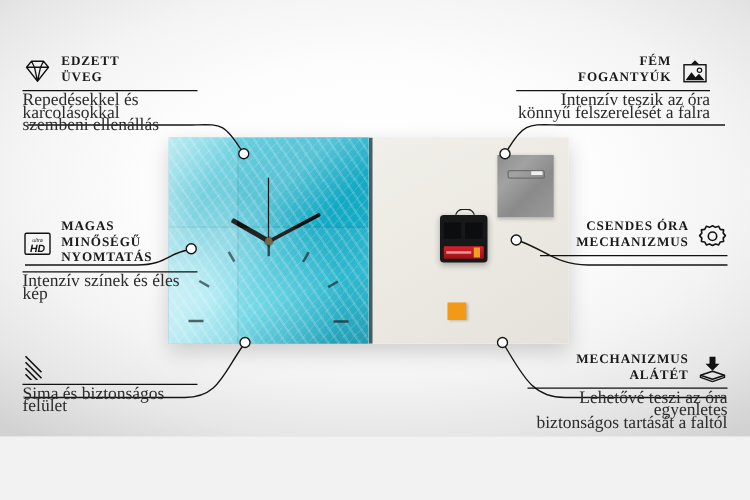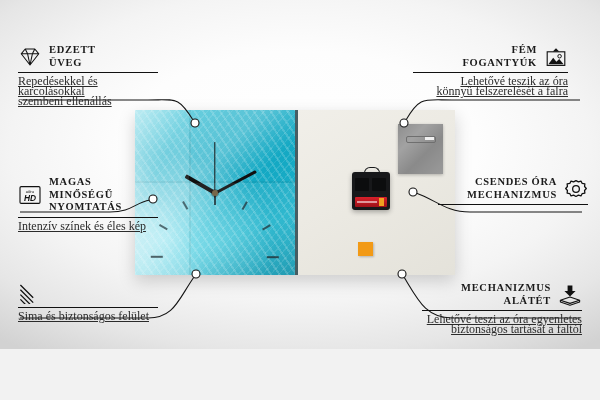--- a/index.html
+++ b/index.html
@@ -72,21 +72,21 @@
   .batt::after{content:"";position:absolute;right:3px;top:1px;width:5px;height:8px;background:#f0a020;}
   .batt i{position:absolute;left:2px;top:4px;width:20px;height:2px;background:rgba(255,255,255,.55);}
   .foam{position:absolute;left:63px;top:132px;width:15px;height:14px;background:#f29a16;
         box-shadow:1px 1px 2px rgba(0,0,0,.22);}
   
   .callout{position:absolute;}
   .co-head{display:flex;align-items:center;gap:7px;}
   .co-title{font-size:10.5px;letter-spacing:.7px;line-height:12.5px;color:#1a1a1a;
             font-family:"Liberation Serif", serif;font-weight:700;white-space:pre-line;}
   .co-rule{height:1.1px;background:#111;margin:3px 0 3px;}
-  .co-desc{font-size:12px;line-height:10px;color:#2b2b2b;white-space:pre-line;text-decoration:underline;}
+  .co-desc{font-size:14px;line-height:10px;color:#2b2b2b;white-space:pre-line;}
   .left .co-head{justify-content:flex-start;}
   .left .co-title{text-align:left;}
   .left .co-desc{text-align:left;}
   .right .co-head{justify-content:flex-end;}
   .right .co-title{text-align:right;}
   .right .co-desc{text-align:right;}
   .ico{width:24px;height:22px;flex:0 0 24px;color:#111;font-style:italic;}
   .ico svg{display:block;width:100%;height:100%;}
   svg.lead{position:absolute;left:0;top:0;width:600px;height:400px;pointer-events:none;}
   .lead path{fill:none;stroke:#141414;stroke-width:1.1;}
@@ -217,25 +217,25 @@
       <span class="ico">
         <svg viewBox="0 0 30 26">
           <path d="M15 2 L11 6 H19 Z" fill="#111"></path>
           <rect x="4" y="6.5" width="22" height="17" fill="none" stroke="#111" stroke-width="1.4"></rect>
           <circle cx="19.5" cy="12" r="2.2" fill="none" stroke="#111" stroke-width="1.2"></circle>
           <path d="M5.5 22 L11.5 14 L15.5 19 L19 15.5 L24.5 22 Z" fill="#111"></path>
         </svg>
       </span>
     </div>
     <div class="co-rule"></div>
-    <div class="co-desc">Lehetővé teszik az óra
+    <div class="co-desc">Intenzív teszik az óra
 könnyű felszerelését a falra</div>
   </div>
 
-  <div class="callout right" style="right:12px;top:176px;width:150px;">
+  <div class="callout right" style="right:18px;top:176px;width:150px;">
     <div class="co-head">
       <span class="co-title">CSENDES ÓRA
 MECHANIZMUS</span>
       <span class="ico">
         <svg viewBox="0 0 30 26">
           <path d="M15 2.5 l3 1.6 3.2-1 1.6 3 3.3.5 -.4 3.3 2.2 2.5 -2.2 2.5 .4 3.3 -3.3 .5 -1.6 3 -3.2-1 -3 1.6 -3-1.6 -3.2 1 -1.6-3 -3.3-.5 .4-3.3 -2.2-2.5 2.2-2.5 -.4-3.3 3.3-.5 1.6-3 3.2 1 Z" fill="none" stroke="#111" stroke-width="1.6" stroke-linejoin="round"></path>
           <circle cx="15" cy="13" r="4.2" fill="none" stroke="#111" stroke-width="1.6"></circle>
         </svg>
       </span>
     </div>

